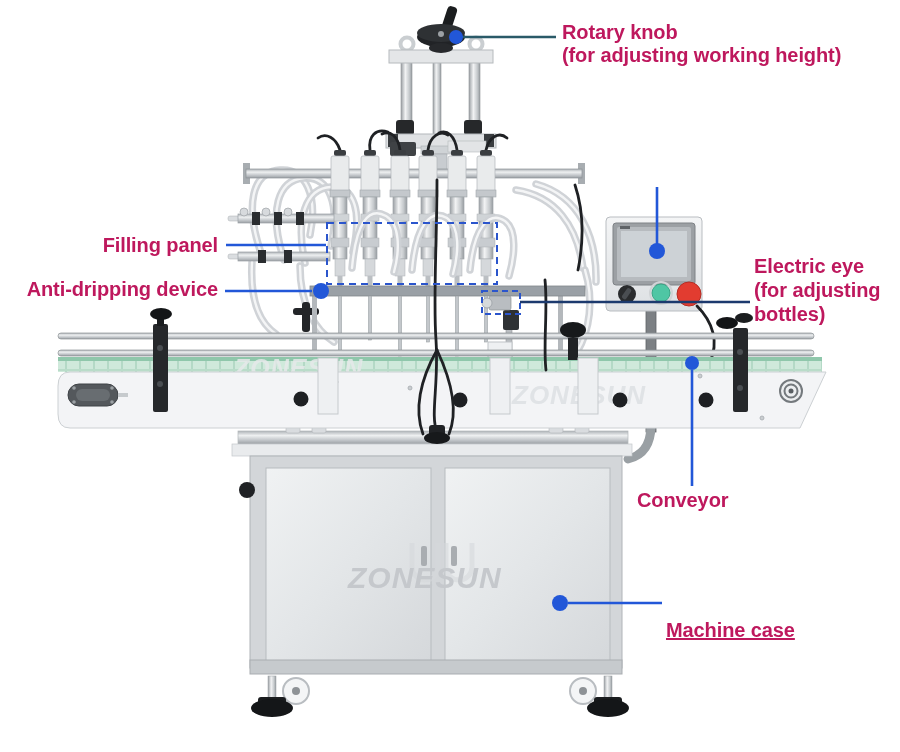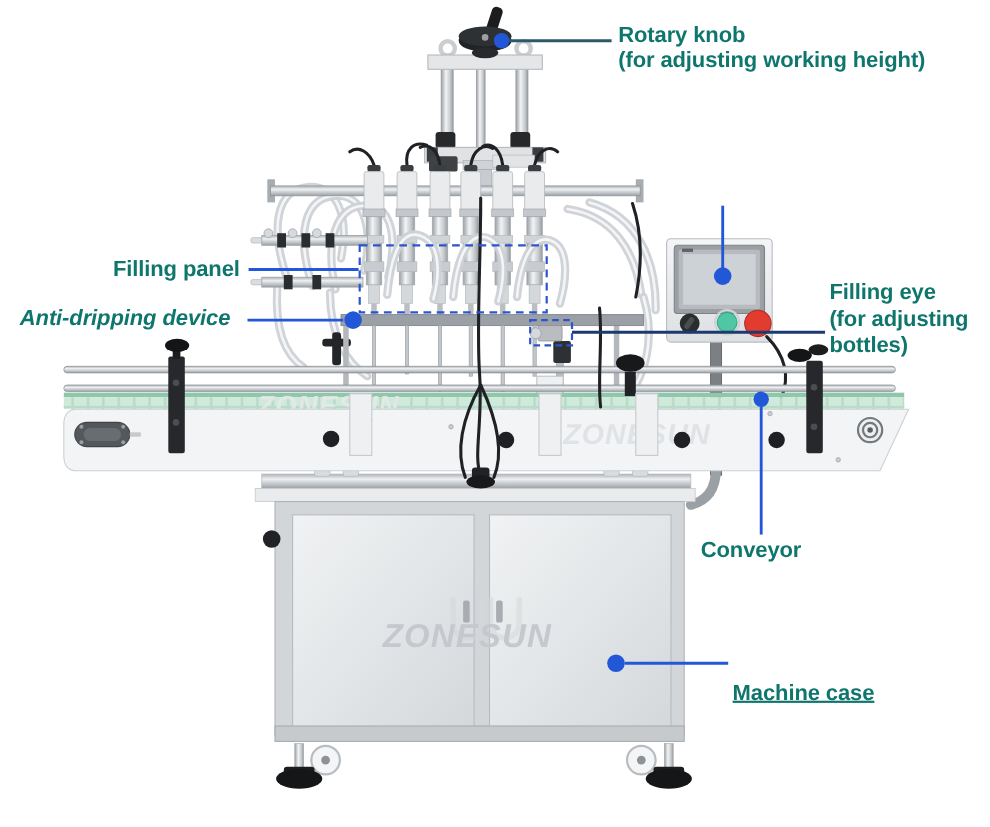--- a/index.html
+++ b/index.html
@@ -1,19 +1,19 @@
 <!DOCTYPE html>
 <html><head>
 <meta charset="utf-8">
 <style>
   html,body{margin:0;padding:0;background:#ffffff;}
   .stage{position:relative;width:900px;height:752px;background:#ffffff;overflow:hidden;
          font-family:"Liberation Sans",sans-serif;}
   .stage svg{position:absolute;left:0;top:0;}
-  .callout{position:absolute;color:#0f766e;font-size:20px;font-weight:600;
+  .callout{position:absolute;color:#be185d;font-size:20px;font-weight:600;
            line-height:23px;letter-spacing:-0.1px;white-space:nowrap;}
   .callout .note{display:block;font-weight:700;}
   .wrapok{white-space:normal;}
   
   .tO{fill:none;stroke:#cdd1d5;stroke-width:7.5;opacity:.95;stroke-linecap:round;}
   .tI{fill:none;stroke:#f4f5f6;stroke-width:2.4;stroke-linecap:round;fill:none;}
   .cab{fill:none;stroke:#1f2124;stroke-width:2.8;stroke-linecap:round;}
   .needle{fill:#c3c7cb;stroke:#9aa0a4;stroke-width:.6;}
   .screw{fill:#c9cdd0;stroke:#a6aaae;stroke-width:.8;}
   .wm{font-family:"Liberation Sans",sans-serif;font-style:italic;font-weight:700;}
@@ -337,26 +337,26 @@
 <div class="callout" style="left:562px;top:21px;">
   <span>Rotary knob</span>
   <span class="note">(for adjusting working height)</span>
 </div>
 
 
 <div class="callout" style="left:18px;top:234px;width:200px;text-align:right;">
   <span>Filling panel</span>
 </div>
 
-<div class="callout" style="left:18px;top:278px;width:200px;font-style:italic;">
+<div class="callout" style="left:18px;top:278px;width:200px;text-align:right;">
   <span>Anti-dripping device</span>
 </div>
 
 <div class="callout wrapok" style="left:754px;top:254px;width:134px;line-height:24px;white-space:normal;">
-  <span>Filling eye</span>
+  <span>Electric eye</span>
   <span class="note wrapok">(for adjusting bottles)</span>
 </div>
 
 <div class="callout" style="left:637px;top:489px;">
   <span>Conveyor</span>
 </div>
 
 <div class="callout" style="left:666px;top:619px;text-decoration:underline;">
   <span>Machine case</span>
 </div>

